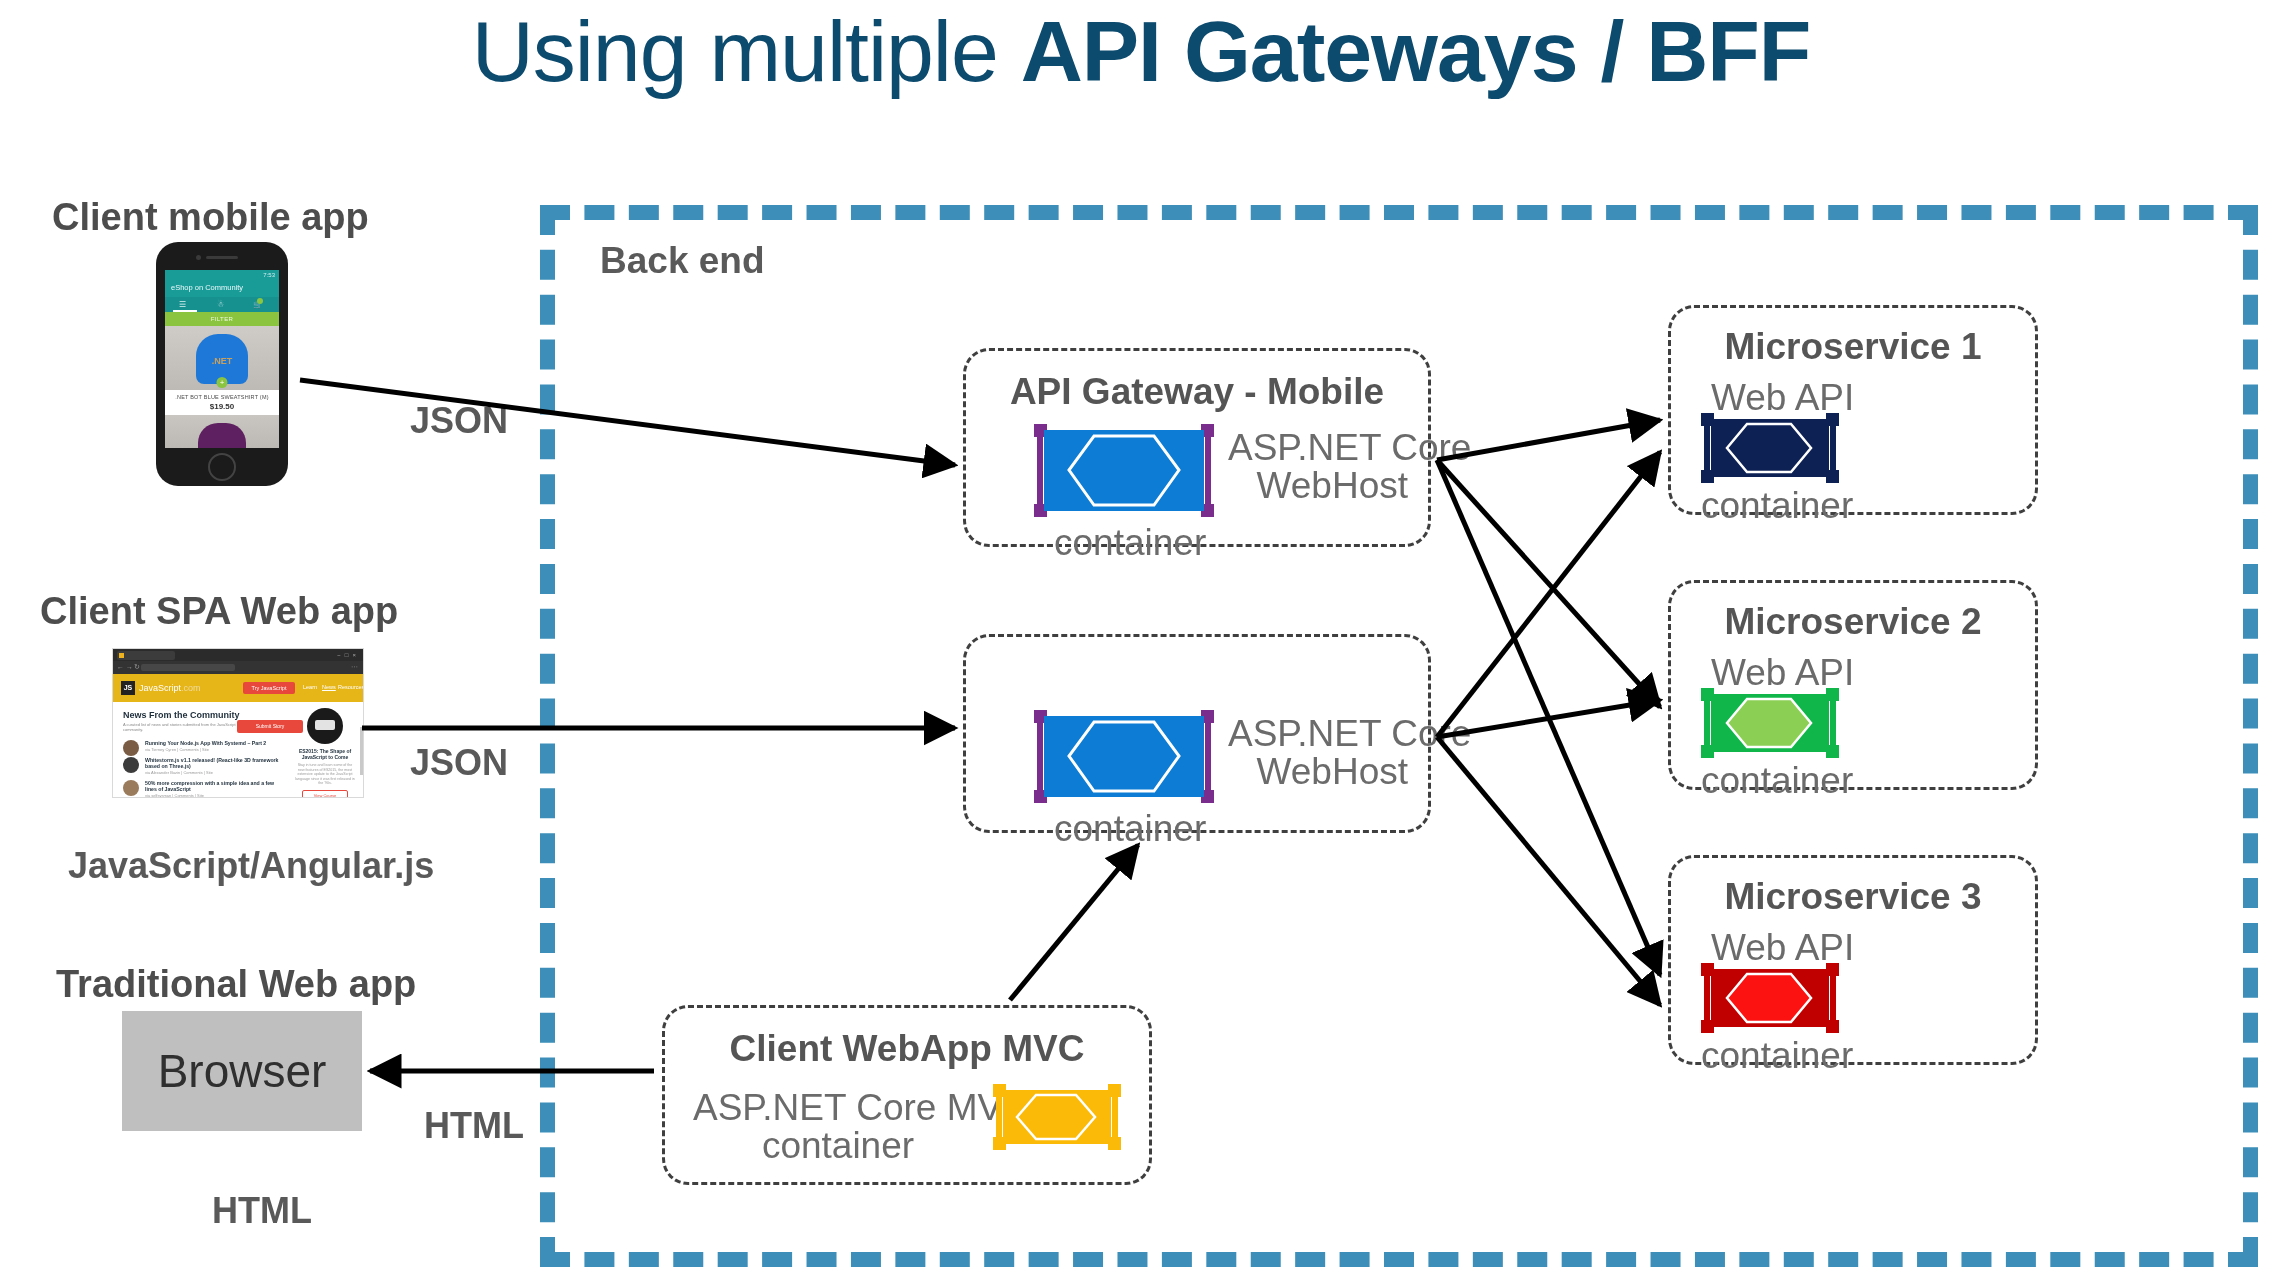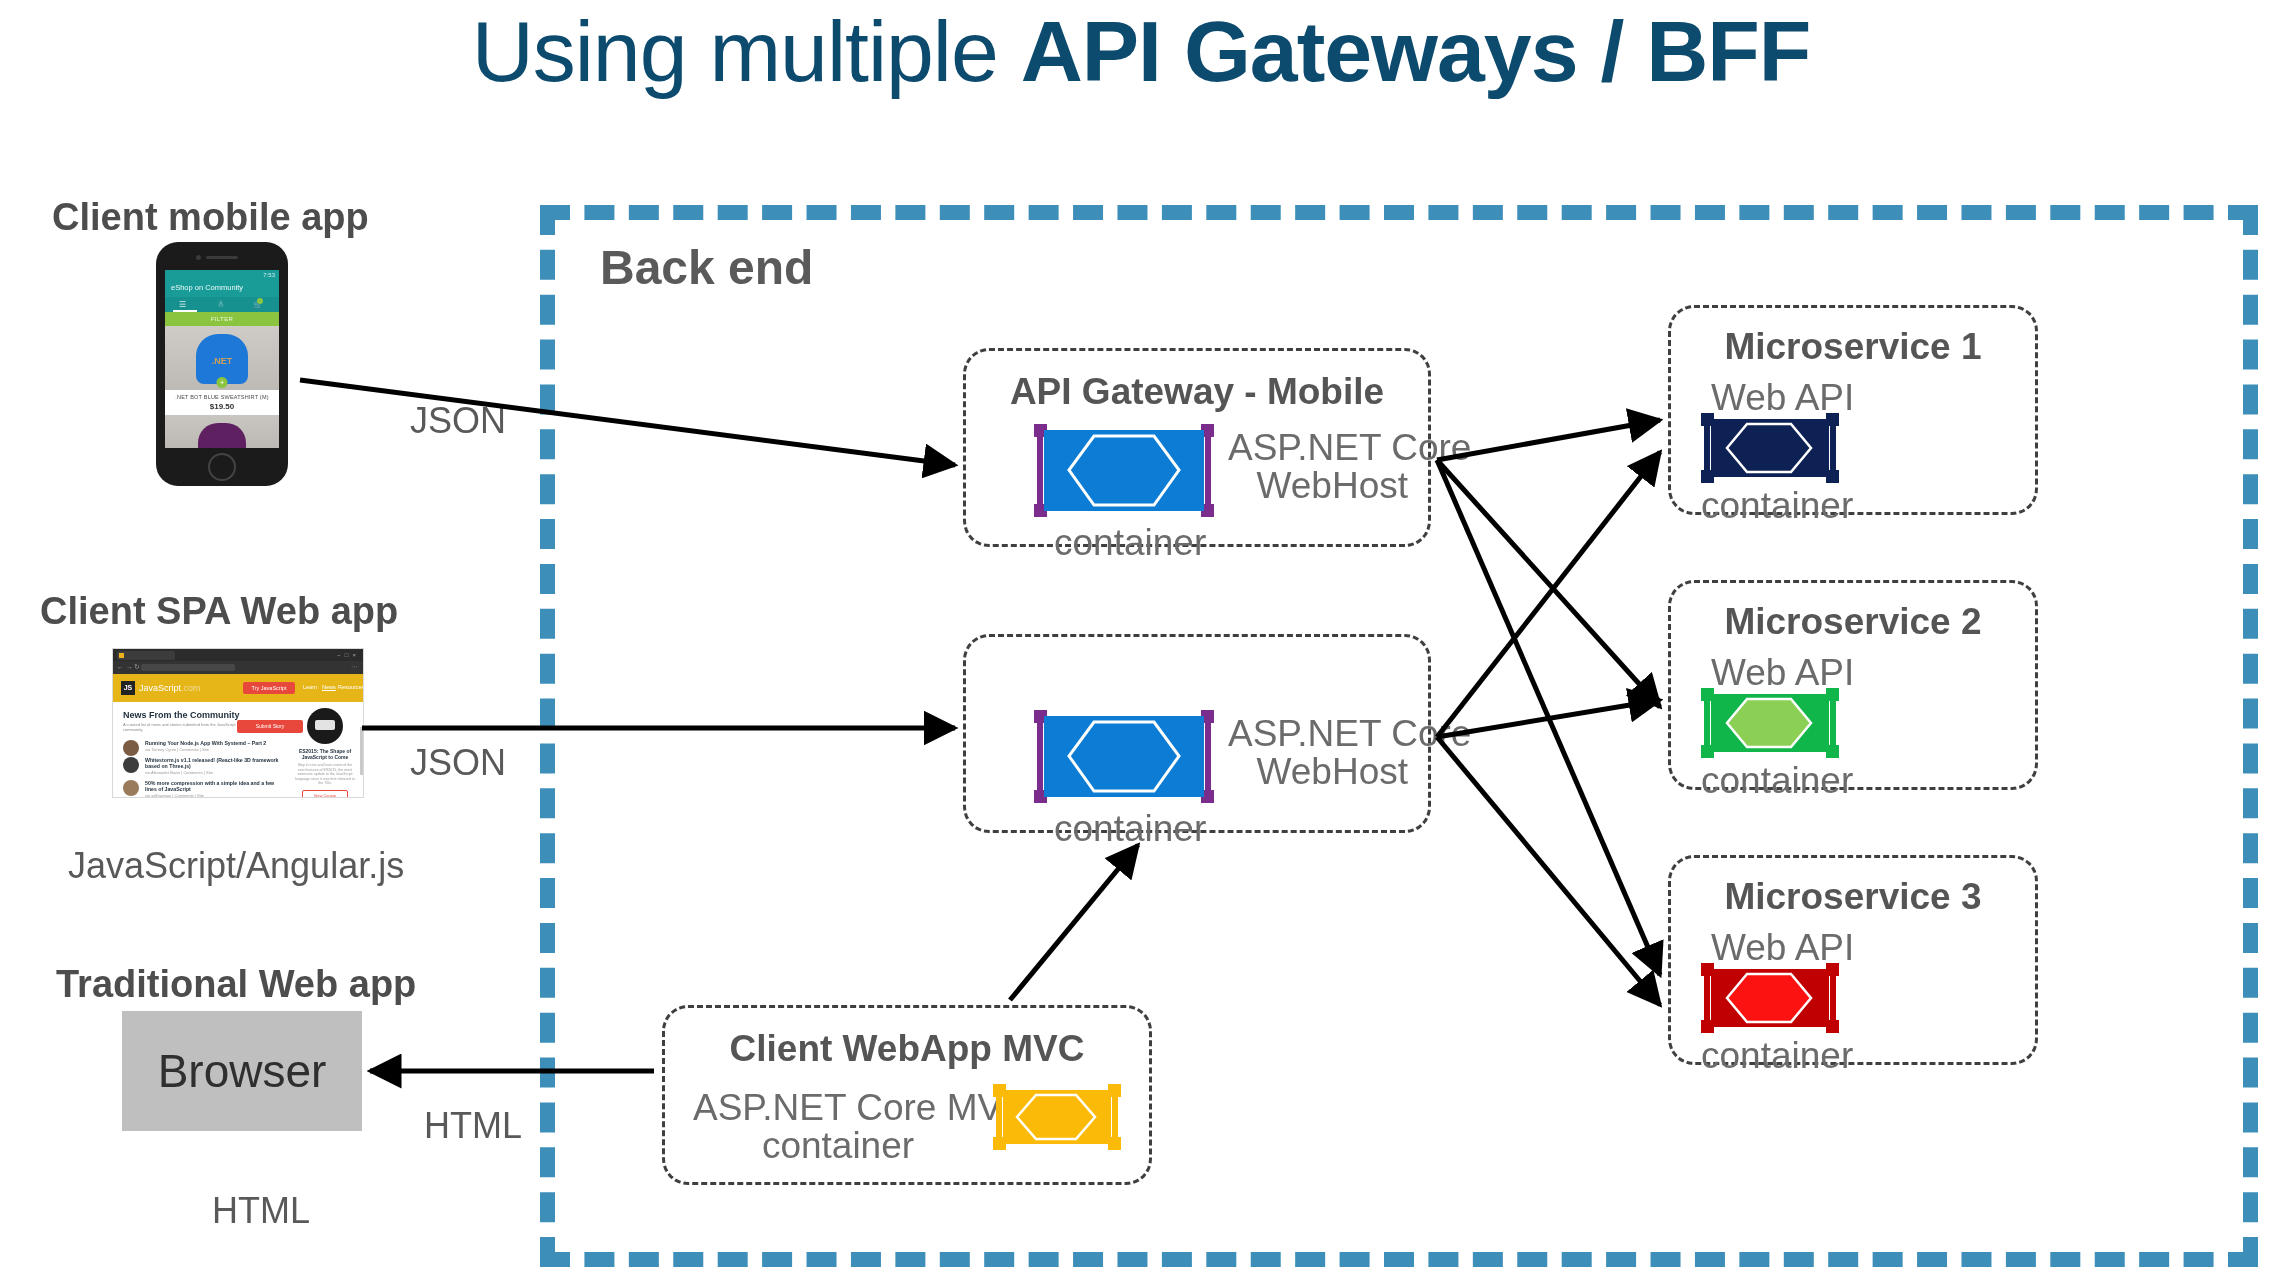--- a/index.html
+++ b/index.html
@@ -17,29 +17,29 @@
   }
   #title .light{font-weight:400;}
   #title .bold{font-weight:700;}
 
   
   #backend-boundary{
     left:540px;top:205px;width:1718px;height:1062px;
     border:15px dashed #3d8fb9;box-sizing:border-box;
   }
   #backend-label{
-    left:600px;top:240px;font-size:48px;font-weight:700;color:#5a5a5a;
+    left:600px;top:240px;font-size:37px;font-weight:700;color:#5a5a5a;
   }
 
   
   .client-heading{
     font-size:38px;font-weight:700;color:#4d4d4d;white-space:nowrap;
   }
   .caption{
-    font-size:36px;color:#595959;white-space:nowrap;font-weight:400;
+    font-size:36px;color:#595959;white-space:nowrap;font-weight:700;
   }
 
   
   .dbox{
     border:3px dashed #3f3f3f;border-radius:26px;box-sizing:border-box;
     background:#ffffff;
   }
   .box-title{
     position:absolute;left:0;right:0;text-align:center;
     font-size:37px;font-weight:700;color:#555555;white-space:nowrap;

